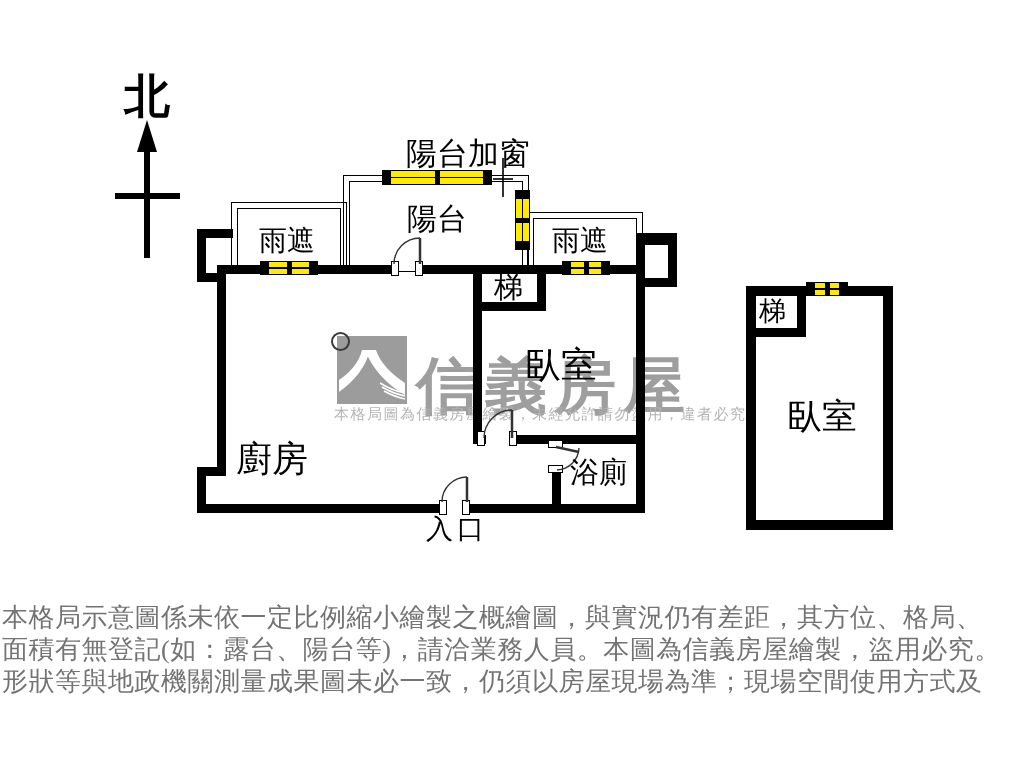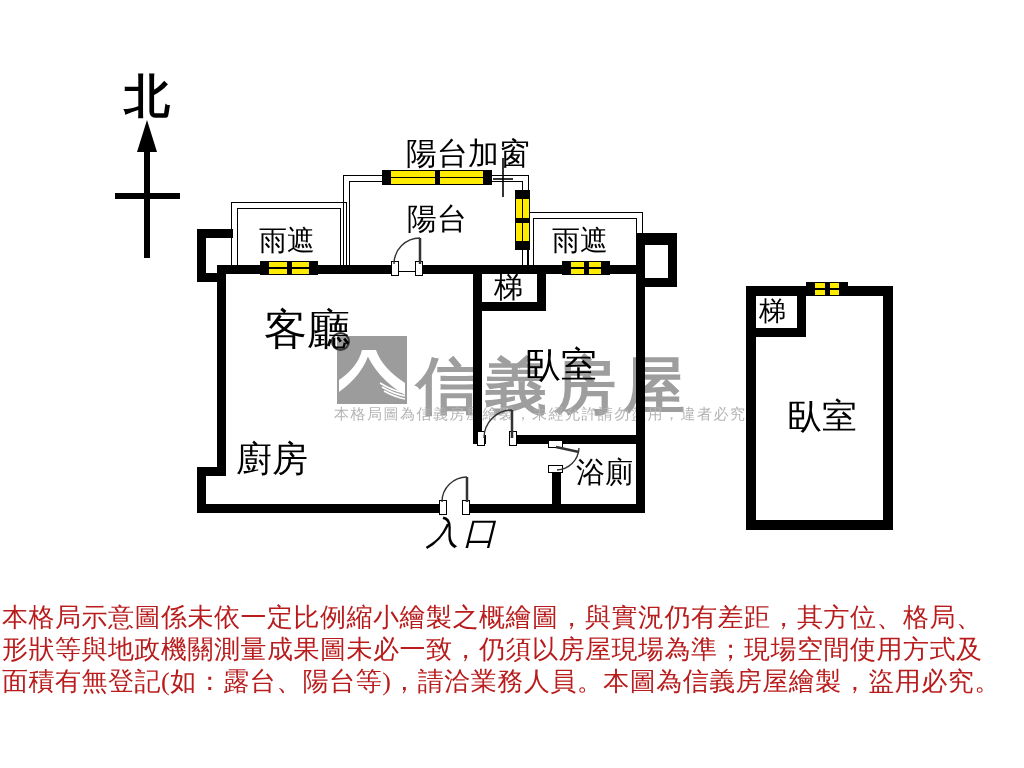--- a/index.html
+++ b/index.html
@@ -24,21 +24,21 @@
   .lbl{position:absolute;color:#000;z-index:60;white-space:nowrap;line-height:1.1;}
   
   .wm{position:absolute;z-index:10;}
   #wm-logo{left:337px;top:336px;width:70px;height:68px;background:#9c9c9c;}
   #wm-brand{left:416px;top:344px;font-size:62px;font-weight:bold;color:#9e9e9e;letter-spacing:7px;white-space:nowrap;}
   #wm-notice{left:334px;top:405px;font-size:15px;color:#b4b4b4;letter-spacing:1.5px;white-space:nowrap;}
   #wm-reg{left:331px;top:332px;width:15px;height:15px;border:2px solid #3a3a3a;border-radius:50%;z-index:11;}
   
   #overlay{position:absolute;left:0;top:0;width:1024px;height:768px;z-index:50;}
   
-  #disclaimer{position:absolute;left:2px;top:602px;width:1022px;z-index:60;color:#b91c1c;}
+  #disclaimer{position:absolute;left:2px;top:602px;width:1022px;z-index:60;color:#737373;}
   #disclaimer div{font-size:26px;letter-spacing:0.5px;line-height:32px;white-space:nowrap;}
 </style>
 </head>
 <body>
 
 <div id="canvas">
 
   <div class="wm" id="wm-logo">
     <svg width="70" height="68" viewBox="0 0 70 68">
       <path d="M33,14 Q27,38 2,56 L2,44 Q21,31 25,14 Z" fill="#ffffff"></path>
@@ -157,27 +157,26 @@
       <line x1="493" y1="179" x2="513" y2="179" stroke="#000" stroke-width="1.6"></line>
     </g>
   </svg>
 
   <div class="lbl" style="left:124px;top:72px;font-size:46px;font-weight:600;">北</div>
   <div class="lbl" style="left:406px;top:122px;font-size:31px;margin-top:15px;">陽台加窗</div>
   <div class="lbl" style="left:259px;top:226px;font-size:28px;">雨遮</div>
   <div class="lbl" style="left:407px;top:202px;font-size:30px;">陽台</div>
   <div class="lbl" style="left:552px;top:226px;font-size:28px;">雨遮</div>
   <div class="lbl" style="left:494px;top:272px;font-size:29px;">梯</div>
-  <div class="lbl" style="left:264px;top:306px;font-size:43px;">客廳</div>
   <div class="lbl" style="left:525px;top:346px;font-size:36px;">臥室</div>
   <div class="lbl" style="left:236px;top:440px;font-size:36px;">廚房</div>
-  <div class="lbl" style="left:570px;top:457px;font-size:29px;margin-left:6px;">浴廁</div>
-  <div class="lbl" style="left:426px;top:515px;font-size:33px;letter-spacing:4px;font-style:italic;">入口</div>
+  <div class="lbl" style="left:570px;top:457px;font-size:29px;">浴廁</div>
+  <div class="lbl" style="left:426px;top:515px;font-size:27px;letter-spacing:4px;">入口</div>
   <div class="lbl" style="left:759px;top:297px;font-size:27px;">梯</div>
   <div class="lbl" style="left:787px;top:398px;font-size:35px;">臥室</div>
 
   <div id="disclaimer">
     <div>本格局示意圖係未依一定比例縮小繪製之概繪圖，與實況仍有差距，其方位、格局、</div>
+    <div>面積有無登記(如：露台、陽台等)，請洽業務人員。本圖為信義房屋繪製，盜用必究。</div>
     <div>形狀等與地政機關測量成果圖未必一致，仍須以房屋現場為準；現場空間使用方式及</div>
-    <div>面積有無登記(如：露台、陽台等)，請洽業務人員。本圖為信義房屋繪製，盜用必究。</div>
   </div>
 
 </div>
 
 </body></html>

